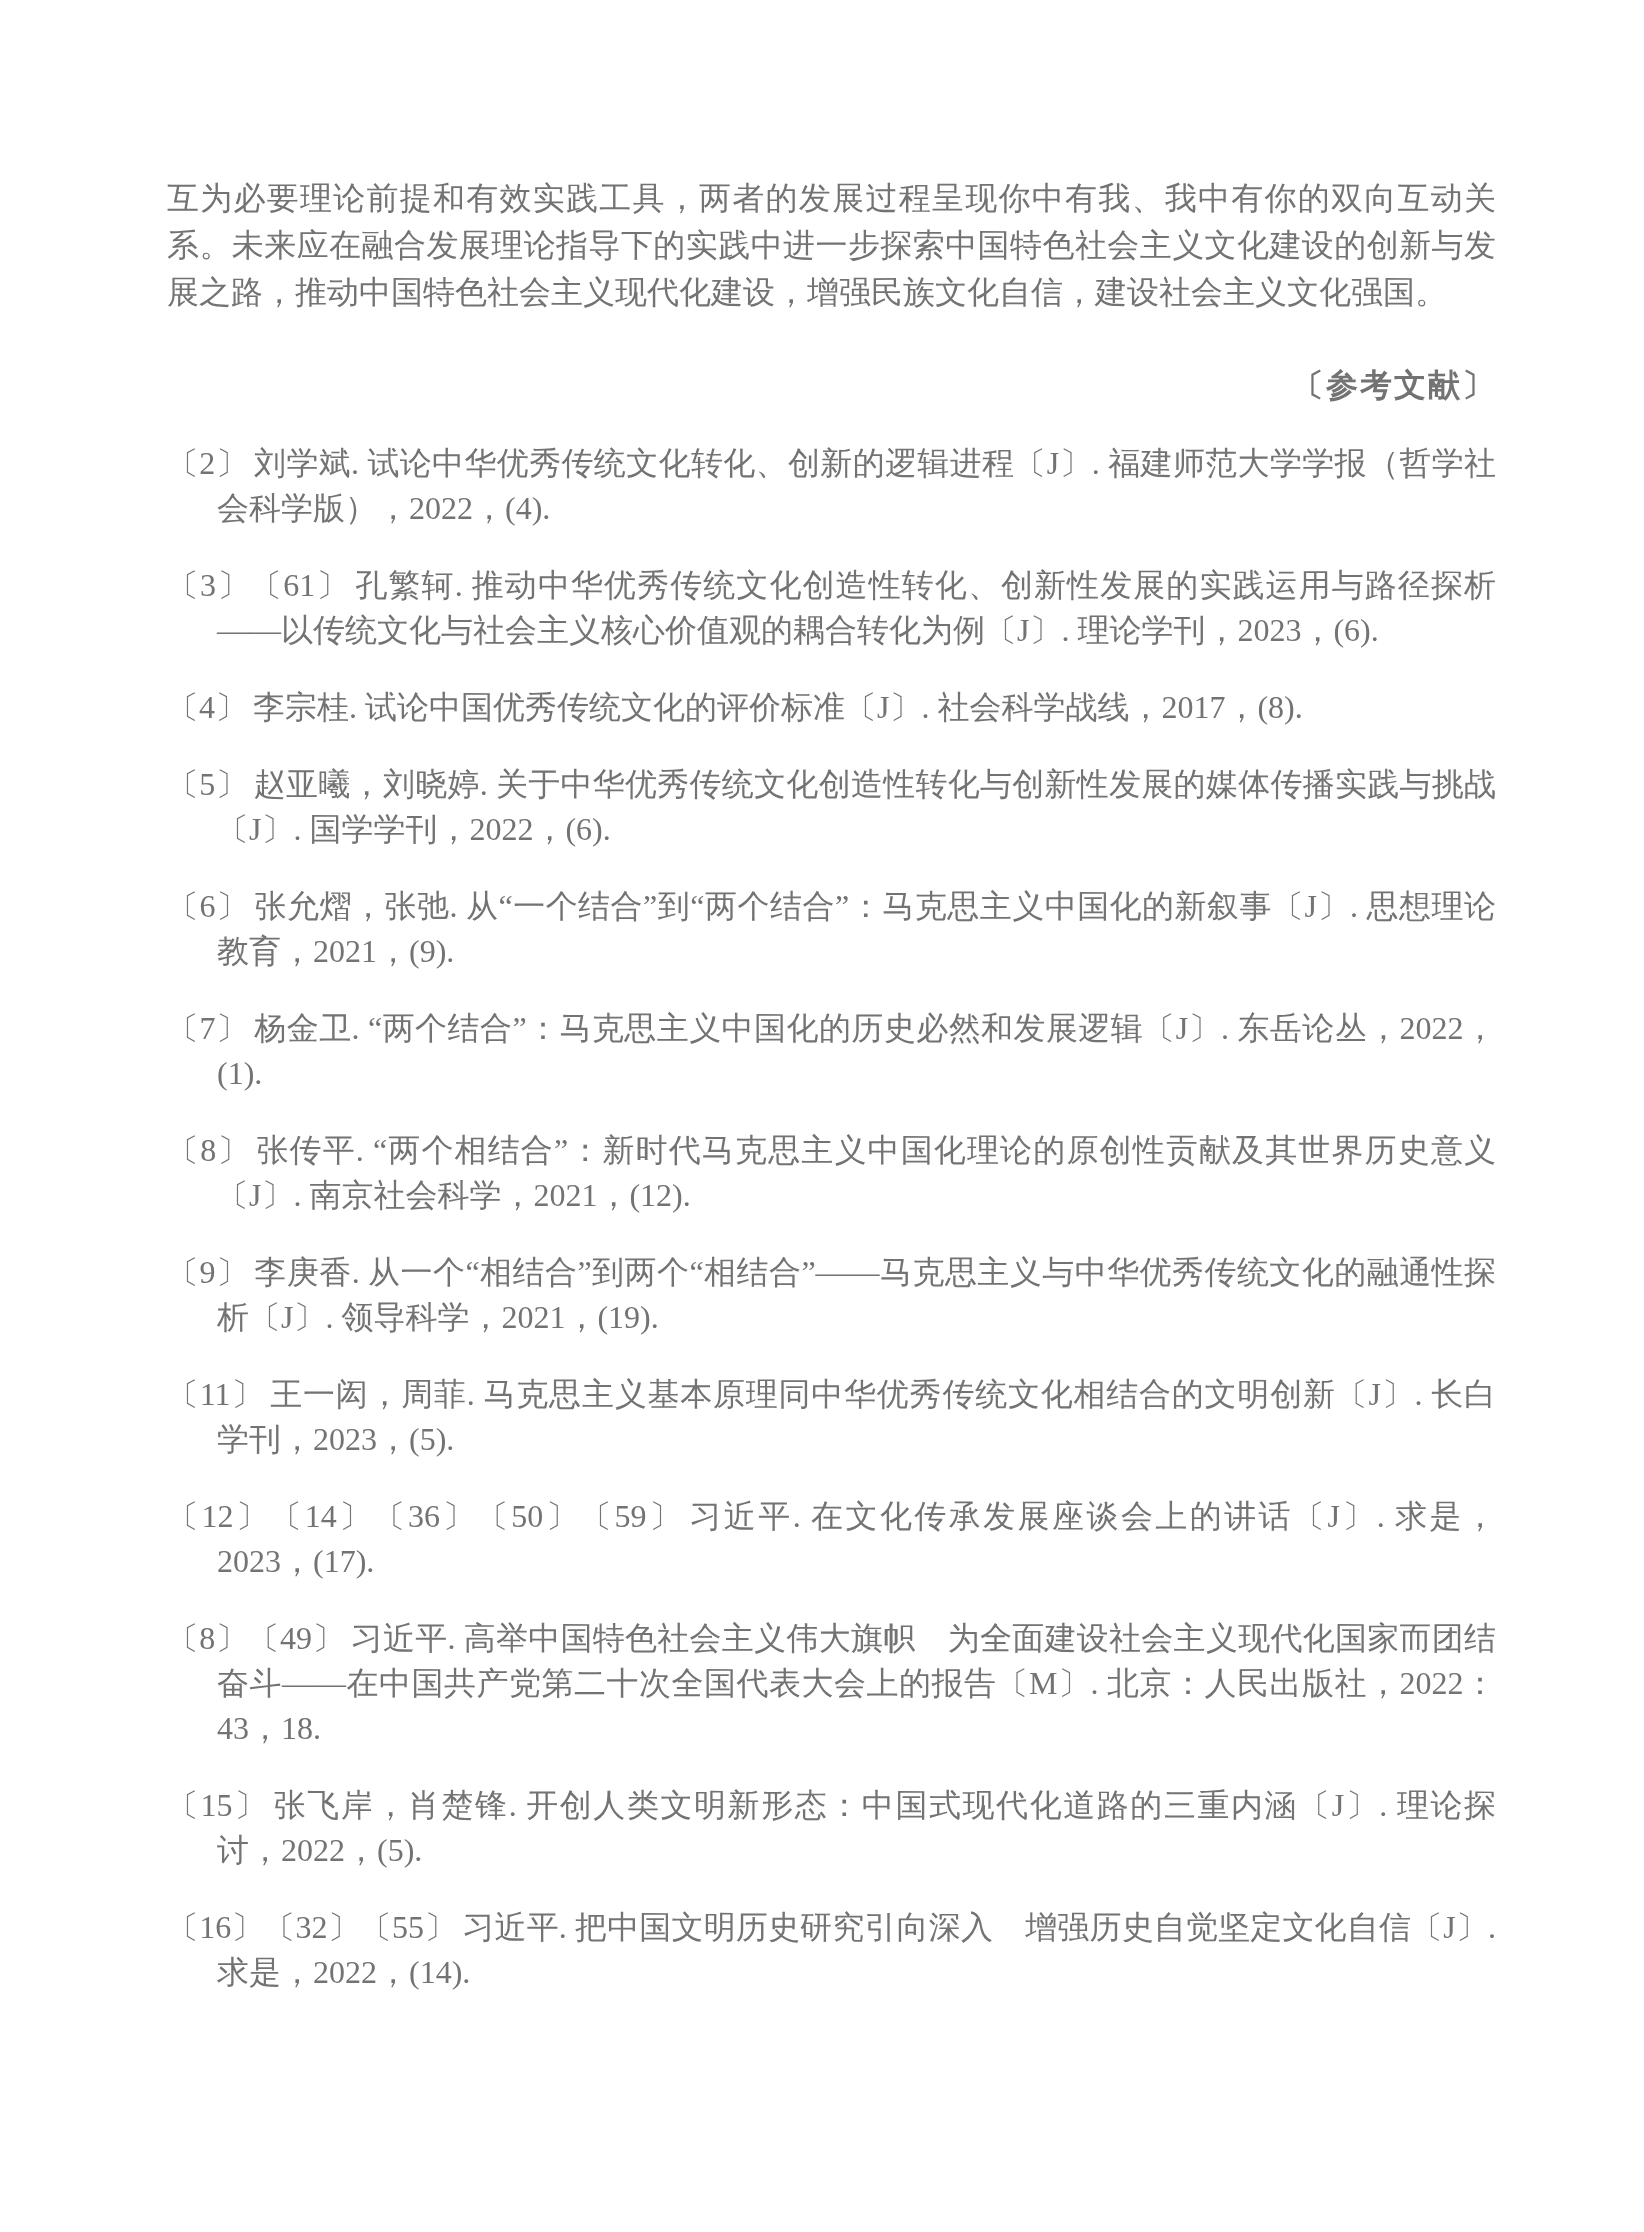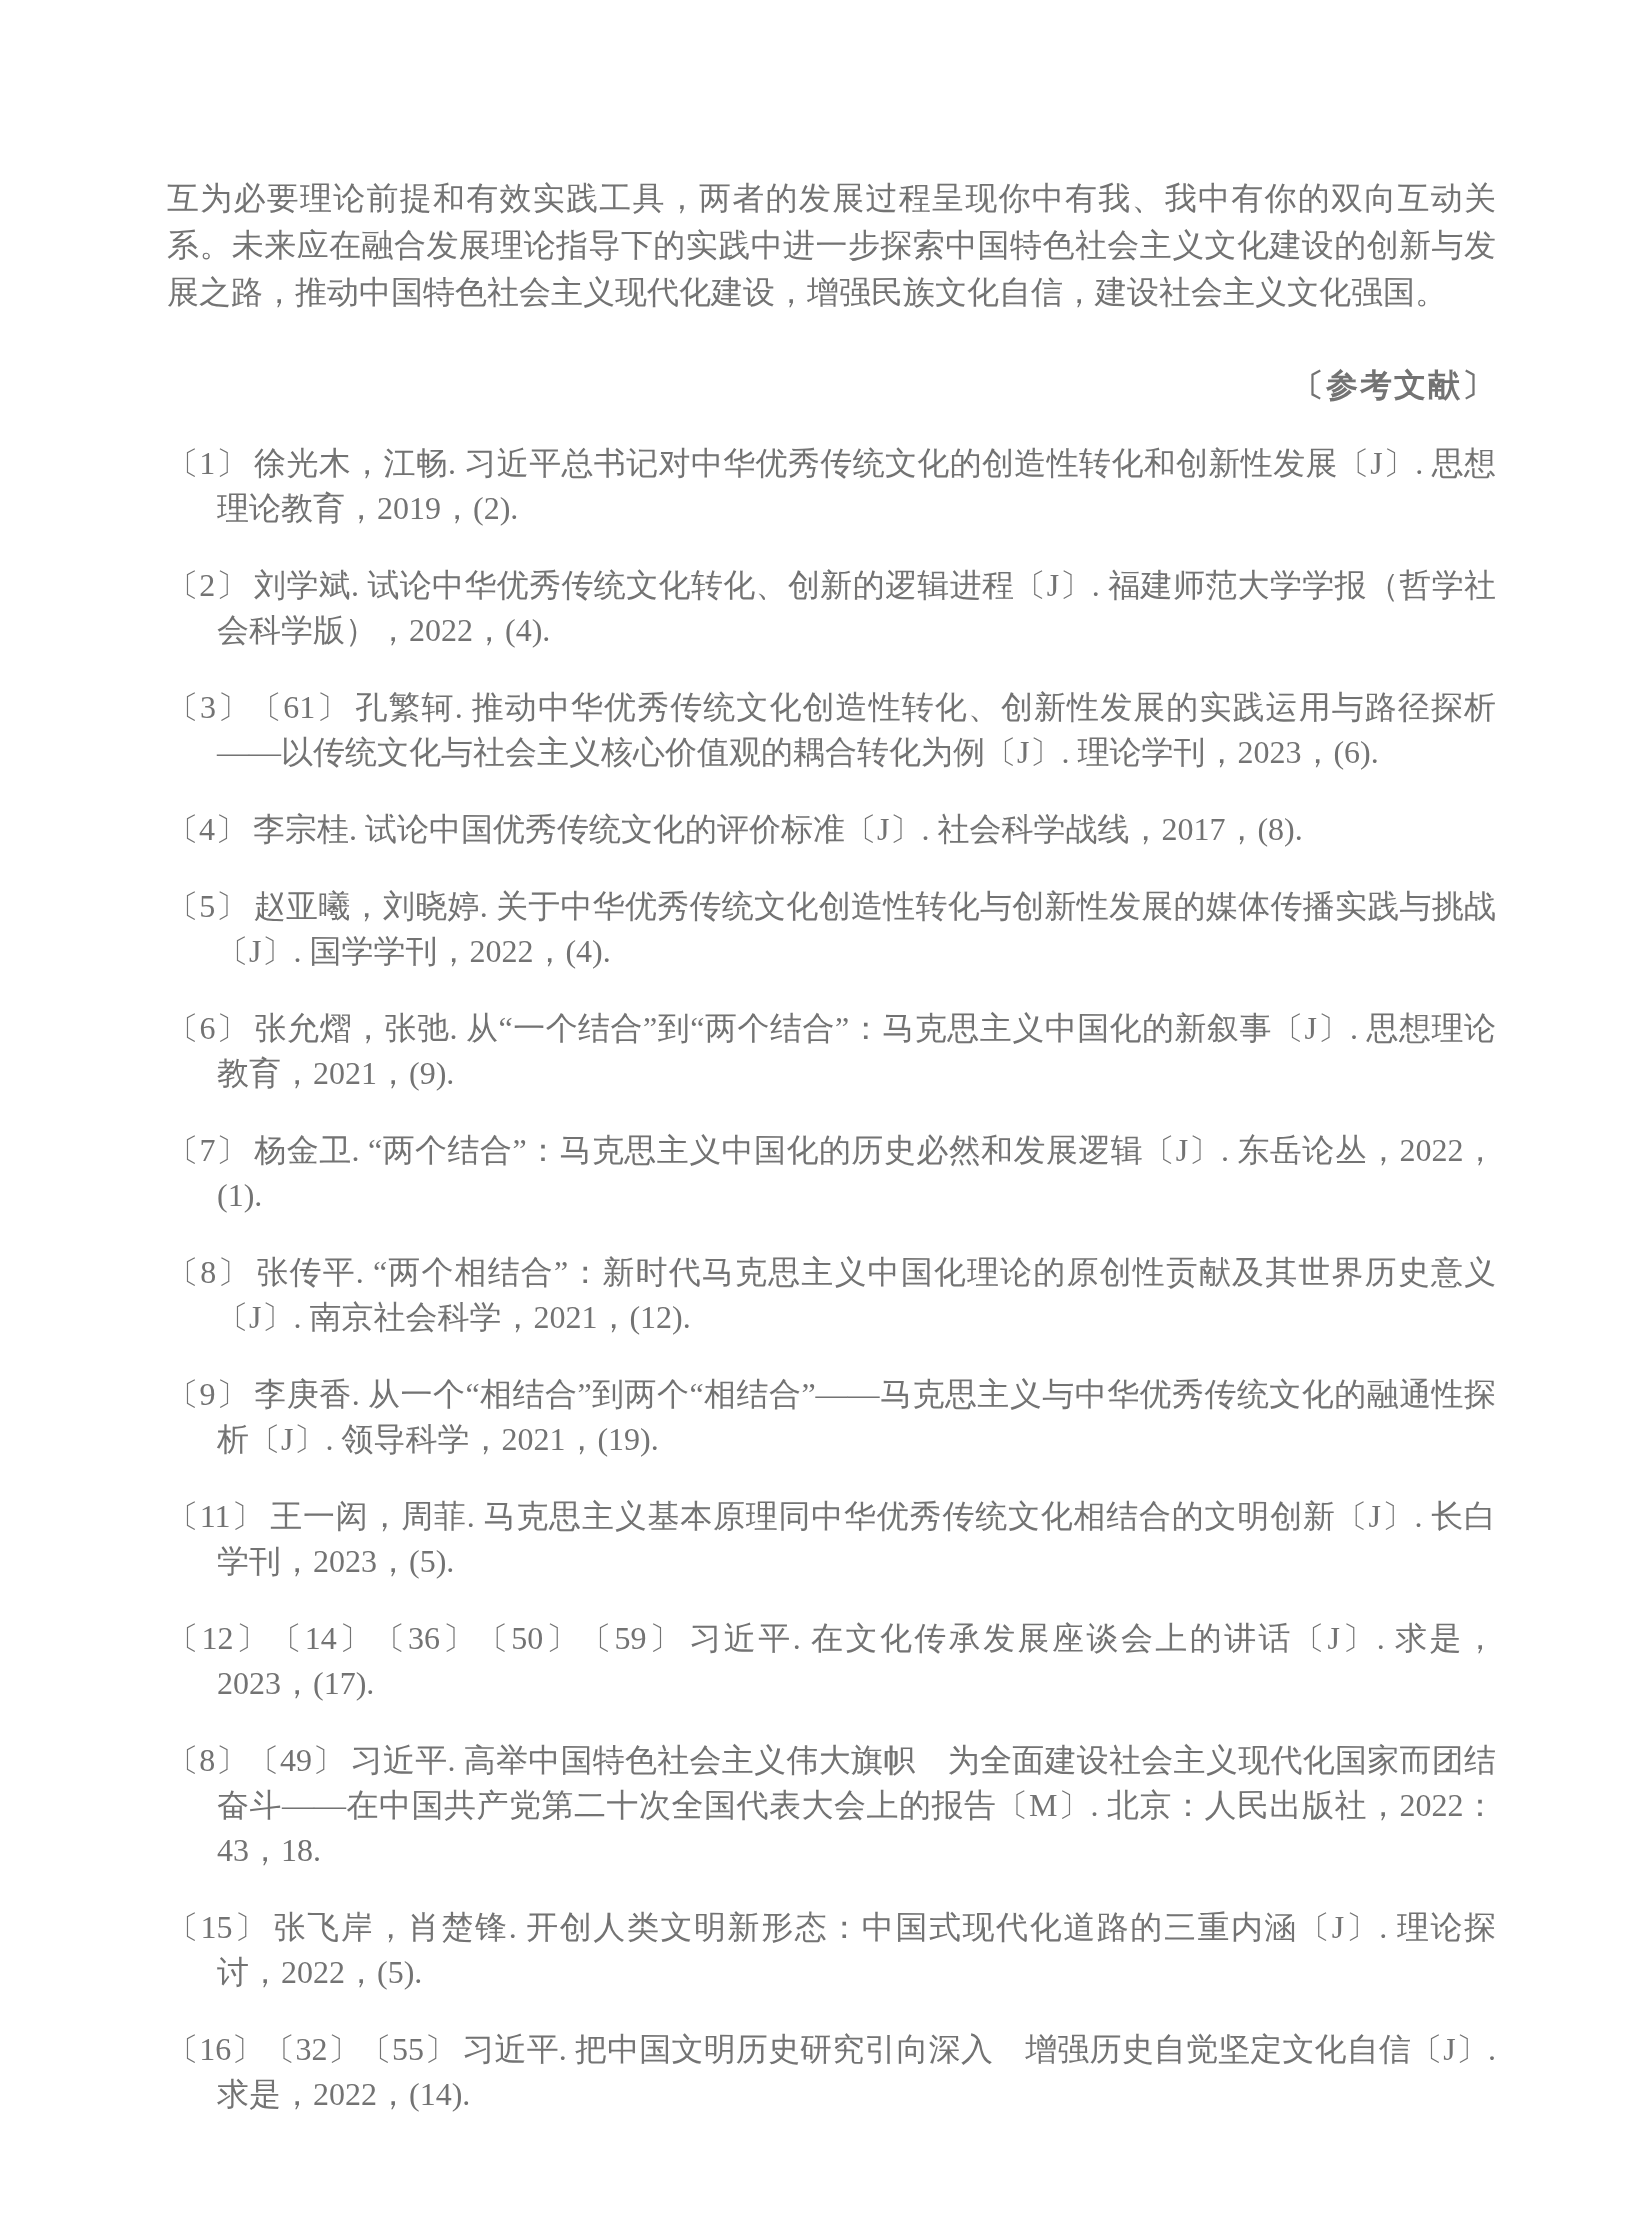--- a/index.html
+++ b/index.html
@@ -55,29 +55,28 @@
 </head>
 <body>
 
 <div class="page">
 
   <p class="intro">互为必要理论前提和有效实践工具，两者的发展过程呈现你中有我、我中有你的双向互动关系。未来应在融合发展理论指导下的实践中进一步探索中国特色社会主义文化建设的创新与发展之路，推动中国特色社会主义现代化建设，增强民族文化自信，建设社会主义文化强国。</p>
 
   <h2 class="refs-heading">〔参考文献〕</h2>
 
   <div class="refs">
-  <p class="ref-entry"><span class="ref-label">〔1〕</span><span>徐光木，江畅. 习近平总书记对中华优秀传统文化的创造性转化和创新性发展〔J〕. 思想理论教育，2019，(2).</span></p>
 
   <p class="ref-entry"><span class="ref-label">〔2〕</span><span>刘学斌. 试论中华优秀传统文化转化、创新的逻辑进程〔J〕. 福建师范大学学报（哲学社会科学版），2022，(4).</span></p>
 
   <p class="ref-entry"><span class="ref-label">〔3〕〔61〕</span><span>孔繁轲. 推动中华优秀传统文化创造性转化、创新性发展的实践运用与路径探析——以传统文化与社会主义核心价值观的耦合转化为例〔J〕. 理论学刊，2023，(6).</span></p>
 
   <p class="ref-entry"><span class="ref-label">〔4〕</span><span>李宗桂. 试论中国优秀传统文化的评价标准〔J〕. 社会科学战线，2017，(8).</span></p>
 
-  <p class="ref-entry"><span class="ref-label">〔5〕</span><span>赵亚曦，刘晓婷. 关于中华优秀传统文化创造性转化与创新性发展的媒体传播实践与挑战〔J〕. 国学学刊，2022，(4).</span></p>
+  <p class="ref-entry"><span class="ref-label">〔5〕</span><span>赵亚曦，刘晓婷. 关于中华优秀传统文化创造性转化与创新性发展的媒体传播实践与挑战〔J〕. 国学学刊，2022，(6).</span></p>
 
   <p class="ref-entry"><span class="ref-label">〔6〕</span><span>张允熠，张弛. 从“一个结合”到“两个结合”：马克思主义中国化的新叙事〔J〕. 思想理论教育，2021，(9).</span></p>
 
   <p class="ref-entry"><span class="ref-label">〔7〕</span><span>杨金卫. “两个结合”：马克思主义中国化的历史必然和发展逻辑〔J〕. 东岳论丛，2022，(1).</span></p>
 
   <p class="ref-entry"><span class="ref-label">〔8〕</span><span>张传平. “两个相结合”：新时代马克思主义中国化理论的原创性贡献及其世界历史意义〔J〕. 南京社会科学，2021，(12).</span></p>
 
   <p class="ref-entry"><span class="ref-label">〔9〕</span><span>李庚香. 从一个“相结合”到两个“相结合”——马克思主义与中华优秀传统文化的融通性探析〔J〕. 领导科学，2021，(19).</span></p>
 
 

